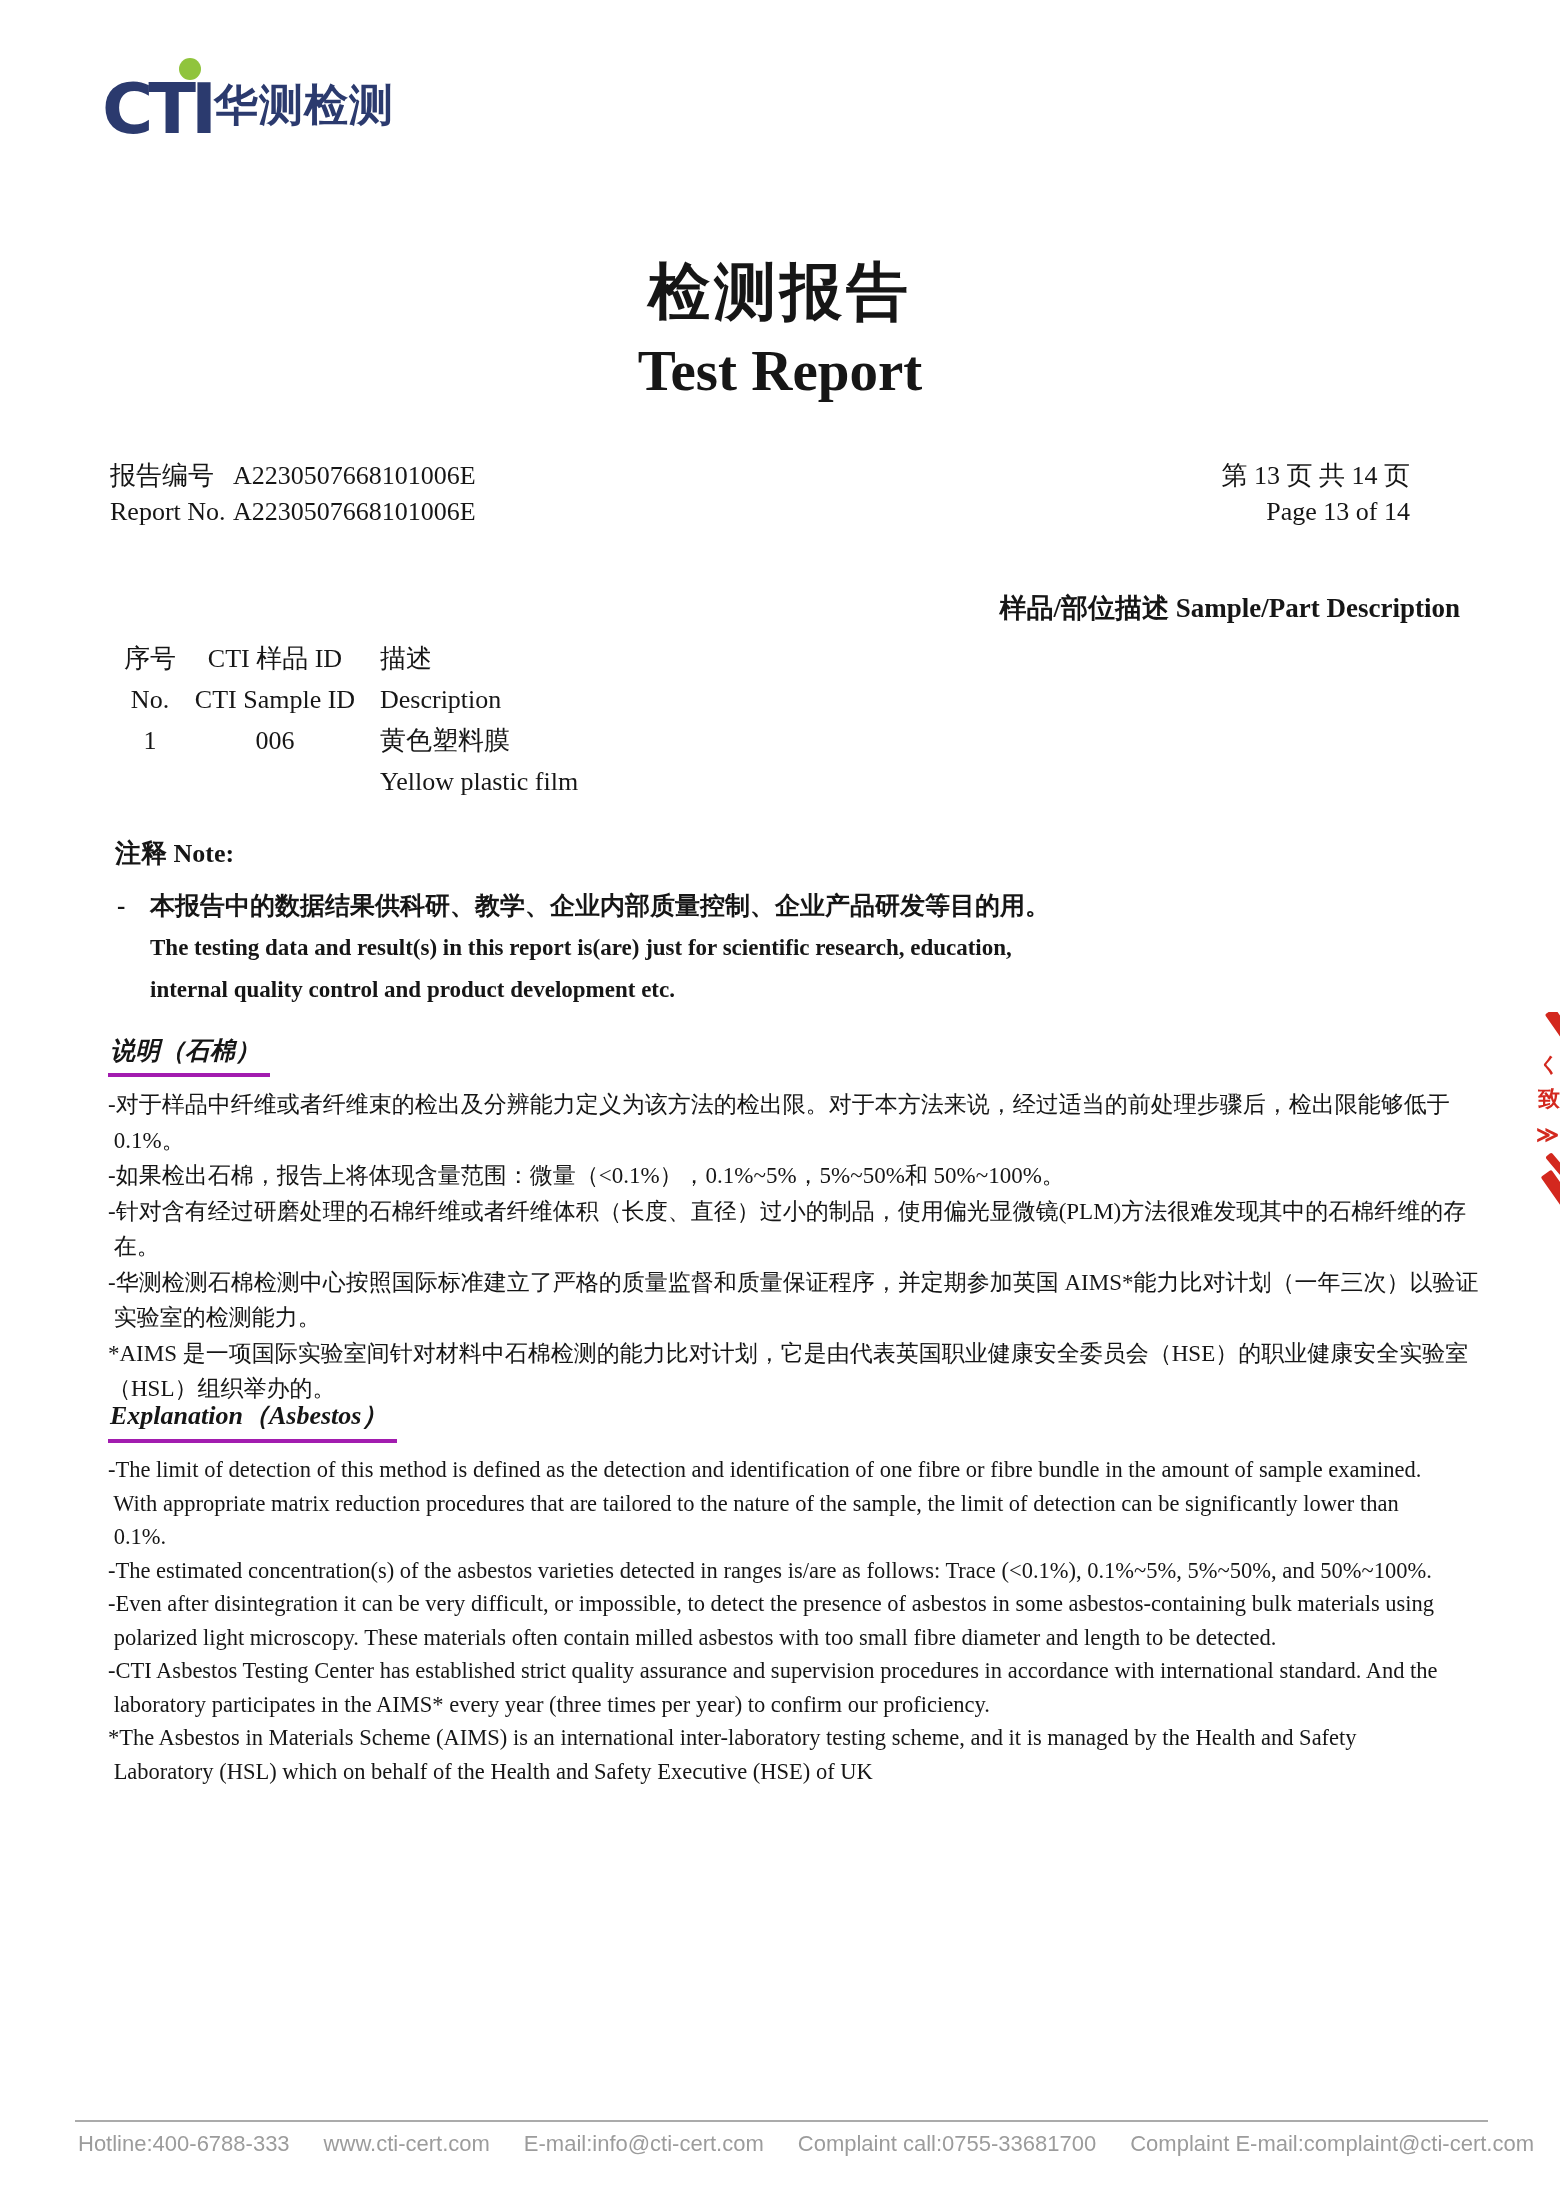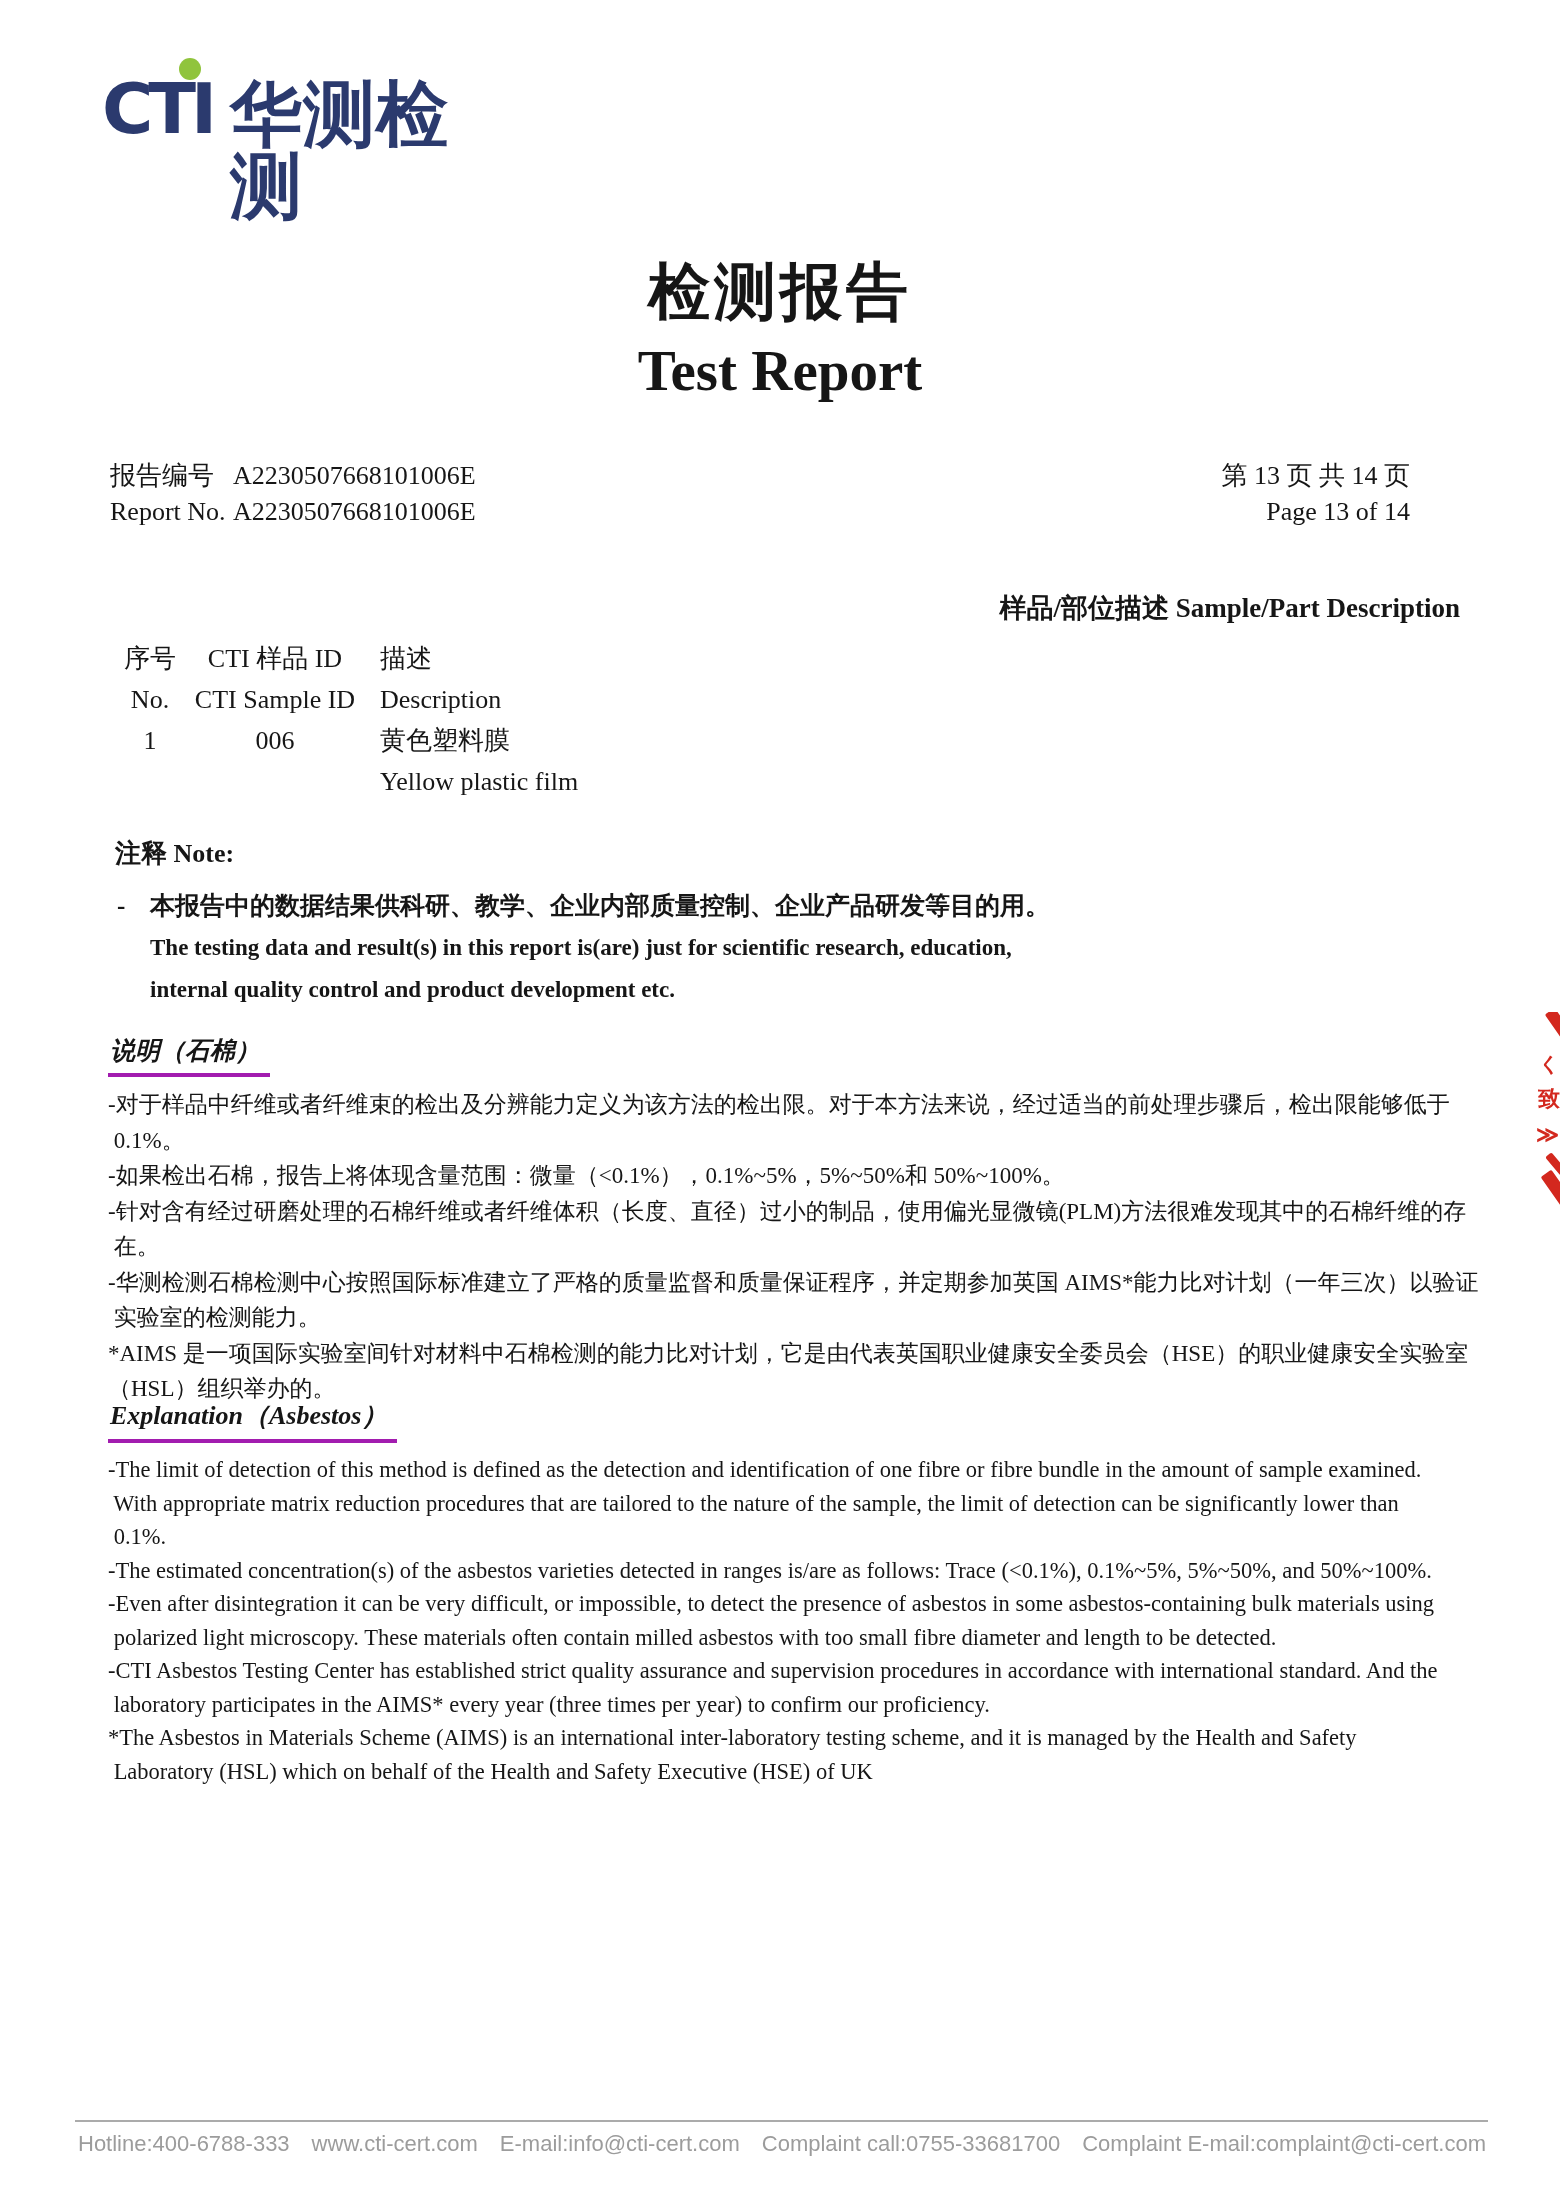--- a/index.html
+++ b/index.html
@@ -4,22 +4,22 @@
 <style>
   html,body{margin:0;padding:0;background:#ffffff;}
   body{width:1560px;height:2204px;position:relative;overflow:hidden;
        font-family:"Liberation Serif","DejaVu Serif",serif;color:#161616;}
 
   
   .logo{position:absolute;left:70px;top:52px;width:420px;height:95px;}
   .logo-dot{position:absolute;left:109px;top:6px;width:22px;height:22px;border-radius:50%;}
   .logo-cti{position:absolute;left:0;top:22px;font-family:"DejaVu Sans","Liberation Sans",sans-serif;
             font-weight:900;font-size:70px;line-height:1;letter-spacing:-5px;}
-  .logo-zh{position:absolute;left:160px;top:32px;font-family:Liberation Mono, monospace;
-           font-weight:bold;font-size:72px;line-height:1;letter-spacing:1px;}
+  .logo-zh{position:absolute;left:144px;top:32px;font-family:Liberation Serif, serif;
+           font-weight:bold;font-size:44px;line-height:1;letter-spacing:1px;}
 
   
   .title-zh{position:absolute;left:0;right:0;top:250px;text-align:center;
             font-size:62px;font-weight:bold;letter-spacing:4px;}
   .title-en{position:absolute;left:0;right:0;top:338px;text-align:center;
             font-size:57px;font-weight:bold;}
 
   
   .report-info{position:absolute;left:110px;right:150px;top:458px;font-size:26px;line-height:36px;}
   .ri-label{display:inline-block;width:118px;}
@@ -59,21 +59,21 @@
   .st-bar{border-radius:2px;}
   .st1{left:8px;top:8px;width:36px;height:12px;transform:rotate(55deg);}
   .st2{left:5px;top:42px;font-size:20px;font-weight:bold;line-height:1;}
   .st3{left:4px;top:76px;font-size:22px;font-weight:bold;line-height:1;}
   .st4{left:2px;top:112px;font-size:22px;font-weight:bold;line-height:1;}
   .st5{left:10px;top:148px;width:24px;height:8px;transform:rotate(50deg);}
   .st6{left:3px;top:172px;width:42px;height:13px;transform:rotate(55deg);}
 
   
   .footer-line{position:absolute;left:75px;right:72px;top:2120px;height:2px;background:#ababab;}
-  .footer{position:absolute;left:78px;top:2131px;display:flex;gap:22px;
+  .footer{position:absolute;left:78px;top:2131px;display:flex;gap:34px;
           font-family:"Liberation Sans","DejaVu Sans",sans-serif;font-size:22px;color:#9c9c9c;}
 </style>
 </head>
 <body>
 
 <div class="page">
 
   <header class="logo">
     <span class="logo-dot" style="background: rgb(144, 196, 60);"></span>
     <span class="logo-cti" style="color: rgb(43, 58, 110); margin-left: 32px;">CTI</span>

